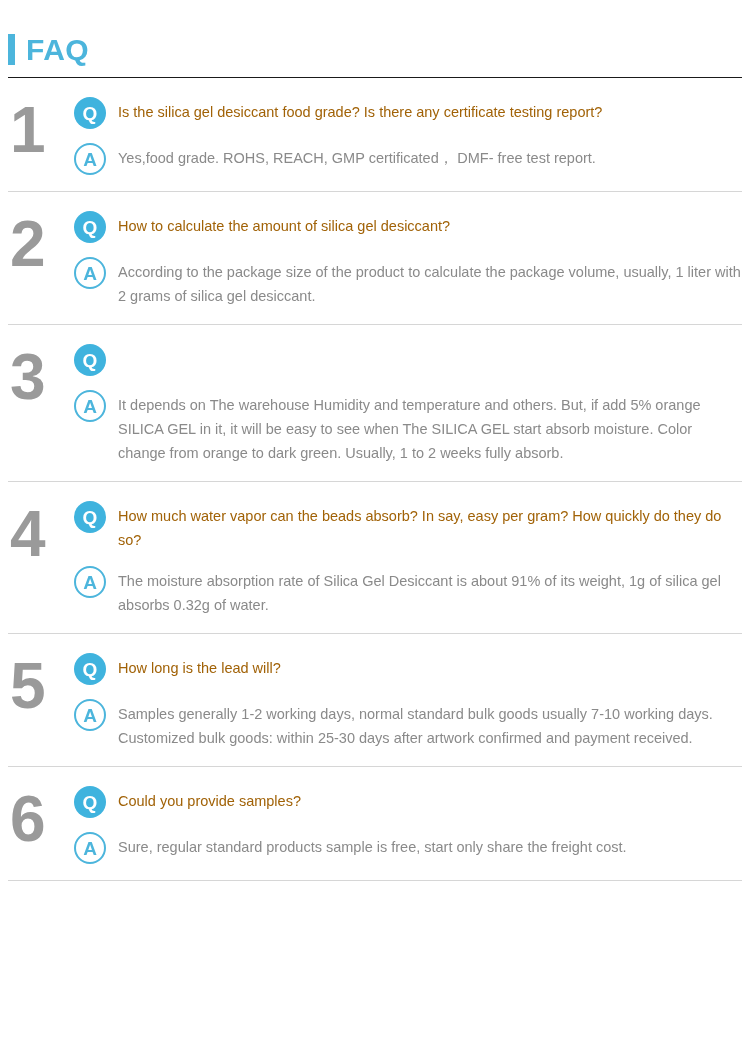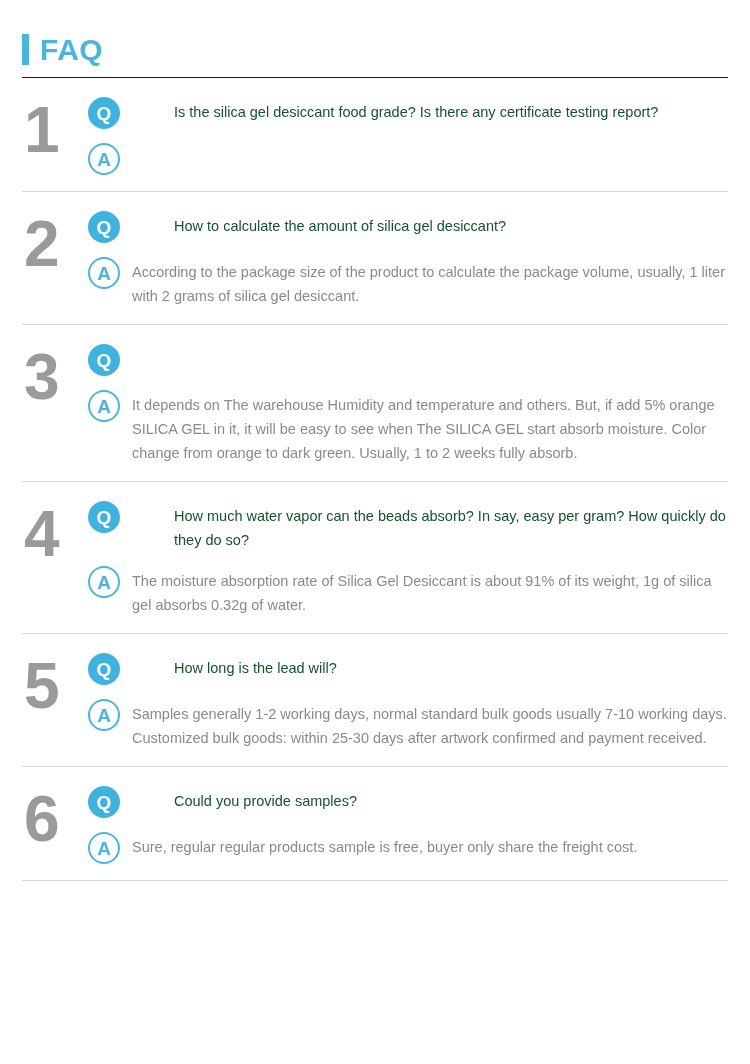--- a/index.html
+++ b/index.html
@@ -13,21 +13,21 @@
     height: 1064px;
     font-family: "Liberation Sans", sans-serif;
     overflow: hidden;
   }
 
   .page {
     position: relative;
     width: 750px;
     height: 1064px;
     background: #ffffff;
-    padding: 0 22px;
+    padding: 0 8px;
   }
 
   
   .faq-header {
     display: flex;
     align-items: center;
     padding-top: 34px;
     padding-bottom: 4px;
   }
   .faq-accent-bar {
@@ -116,22 +116,21 @@
   }
 
   .qa-text {
     flex: 1 1 auto;
     min-width: 0;
     font-size: 14.5px;
     line-height: 24px;
     padding-top: 3px;
   }
   .question-text {
-    color: #14532d;
-    margin-left: 42px;
+    color: #a16207;
   }
   .answer-text {
     color: #8a8a8a;
   }
   .answer-text p {
     margin: 0;
   }
 </style>
 </head>
 <body>
@@ -147,20 +146,23 @@
   <div class="faq-list" id="faq-list">
       <div class="faq-item">
         <div class="faq-number">1</div>
         <div class="faq-body">
           <div class="qa-row">
             <div class="badge badge-q">Q</div>
             <div class="qa-text question-text">Is the silica gel desiccant food grade? Is there any certificate testing report?</div>
           </div>
           <div class="qa-row">
             <div class="badge badge-a">A</div>
+            <div class="qa-text answer-text">
+              <p>Yes,food grade. ROHS, REACH, GMP certificated，   DMF- free test report.</p>
+            </div>
           </div>
         </div>
       </div>
       <div class="item-rule"></div>
       <div class="faq-item">
         <div class="faq-number">2</div>
         <div class="faq-body">
           <div class="qa-row">
             <div class="badge badge-q">Q</div>
             <div class="qa-text question-text">How to calculate the amount of silica gel desiccant?</div>
@@ -224,21 +226,21 @@
       <div class="faq-item">
         <div class="faq-number">6</div>
         <div class="faq-body">
           <div class="qa-row">
             <div class="badge badge-q">Q</div>
             <div class="qa-text question-text">Could you provide samples?</div>
           </div>
           <div class="qa-row">
             <div class="badge badge-a">A</div>
             <div class="qa-text answer-text">
-              <p>Sure, regular regular products sample is free, buyer only share the freight cost.</p>
+              <p>Sure, regular standard products sample is free, start only share the freight cost.</p>
             </div>
           </div>
         </div>
       </div>
       <div class="item-rule"></div>
     </div>
 
 </div>
 
 </body></html>

